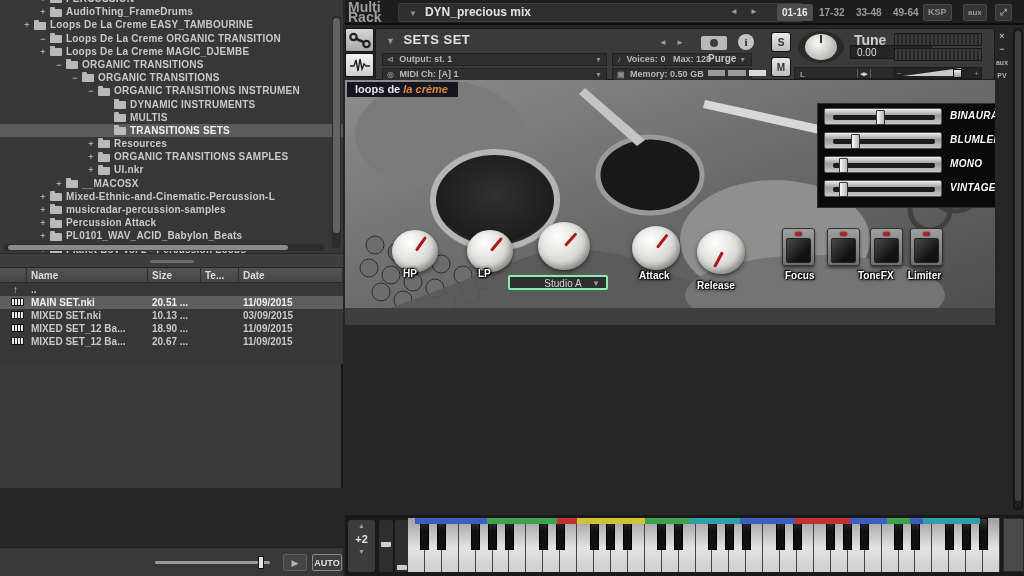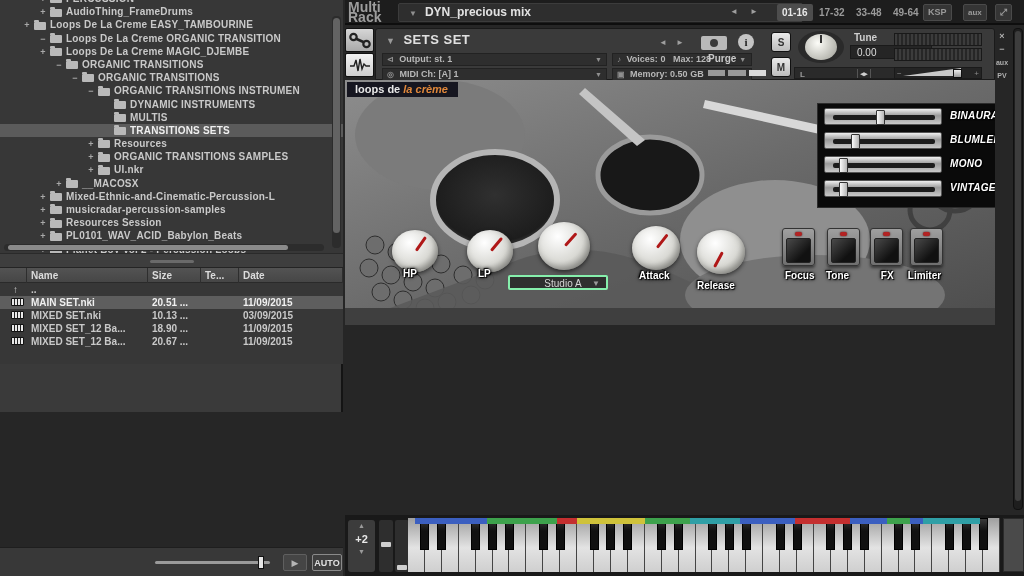--- a/index.html
+++ b/index.html
@@ -1,21 +1,21 @@
 <!DOCTYPE html>
 <html><head>
 <meta charset="utf-8">
 <style>
   * { margin:0; padding:0; box-sizing:border-box; }
   html,body { width:1024px; height:576px; overflow:hidden; background:#1b1b1b; }
   body { font-family:"Liberation Sans", sans-serif; }
   #app { position:relative; width:1024px; height:576px; background:#262626; }
 
   
-  #left-panel { position:absolute; left:0; top:0; width:343px; height:412px; background:#3a3a3a; border-right:2px solid #141414;text-decoration:underline; }
+  #left-panel { position:absolute; left:0; top:0; width:343px; height:488px; background:#3a3a3a; border-right:2px solid #141414;text-decoration:underline; }
   #tree-pane { position:absolute; left:0; top:0; width:343px; height:253px; background:#373737; overflow:hidden; }
   .tree-row { position:relative; height:13.2px; line-height:13.2px; white-space:nowrap; color:#c9c9c9; font-size:10px; font-weight:bold; letter-spacing:.2px; }
   .tree-row.selected { background:#5b5b5b; color:#efefef; }
   .tree-exp { display:inline-block; width:10px; color:#a8a8a8; font-size:9px; text-align:center; }
   .tree-folder { display:inline-block; position:relative; width:12px; height:8px; background:#b9b9b9; border-radius:1px; margin:0 4px 0 2px; vertical-align:middle; }
   .tree-folder:before { content:""; position:absolute; left:0; top:-2px; width:5px; height:2px; background:#b9b9b9; border-radius:1px 1px 0 0; }
   .vscroll { position:absolute; right:2px; top:16px; width:9px; height:232px; background:#2c2c2c; border-radius:4px; }
   .vscroll .thumb { position:absolute; left:1px; top:2px; width:7px; height:215px; background:#636363; border-radius:4px; }
   .hscroll { position:absolute; left:4px; bottom:2px; width:320px; height:7px; background:#2c2c2c; border-radius:4px; }
   .hscroll .thumb { position:absolute; left:4px; top:1px; width:280px; height:5px; background:#8a8a8a; border-radius:3px; }
@@ -66,21 +66,21 @@
   .hdr-strip { position:absolute; height:13px; background:#2e2e2e; border:1px solid #222; color:#b8b8b8; font-size:9px; font-weight:bold; line-height:11px; padding-left:4px; }
   .hdr-strip .ic { color:#8f8f8f; margin-right:3px; font-size:8px; }
   .hdr-strip .dd { position:absolute; right:4px; color:#8f8f8f; font-size:7px; }
   #cam-icon { position:absolute; left:325px; top:7px; width:26px; height:14px; background:#b9b9b9; border-radius:2px; }
   #cam-icon:before { content:""; position:absolute; left:9px; top:3px; width:8px; height:8px; background:#3a3a3a; border-radius:50%; }
   #info-icon { position:absolute; left:362px; top:5px; width:16px; height:16px; background:#c4c4c4; border-radius:50%; color:#222; font-size:11px; font-weight:bold; text-align:center; line-height:16px; font-family:"Liberation Serif",serif; }
   .sm-btn { position:absolute; left:395px; width:20px; height:20px; background:linear-gradient(#e9e9e9,#bdbdbd); border:1px solid #111; border-radius:3px; color:#333; font-size:10px; font-weight:bold; text-align:center; line-height:19px; }
   #tune-knob { position:absolute; left:422px; top:2px; width:46px; height:32px; background:#2a2a2a; border-radius:50%; }
   #tune-knob .cap { position:absolute; left:7px; top:3px; width:32px; height:26px; border-radius:50%; background:radial-gradient(circle at 40% 35%, #fdfdf8, #b9b9b2 70%, #8f8f88); }
   #tune-knob .pt { position:absolute; left:22px; top:4px; width:2px; height:8px; background:#333; }
-  #tune-label { position:absolute; left:478px; top:3px; color:#cfcfcf; font-size:10px; font-weight:bold; }
+  #tune-label { position:absolute; left:478px; top:3px; color:#cfcfcf; font-size:14px; font-weight:bold; }
   #tune-value { position:absolute; left:474px; top:16px; width:82px; height:14px; background:#252525; border:1px solid #1a1a1a; color:#dedede; font-size:10px; line-height:13px; padding-left:6px; }
   #pan-strip { position:absolute; left:418px; top:38px; width:140px; height:12px; background:#2a2a2a; border:1px solid #1d1d1d; color:#9d9d9d; font-size:8px; font-weight:bold; }
   #pan-strip .l { position:absolute; left:5px; top:2px; } #pan-strip .r { position:absolute; right:5px; top:2px; }
   #pan-strip .mid { position:absolute; left:62px; top:1px; width:14px; height:9px; border-left:1px solid #555; border-right:1px solid #555; color:#cfcfcf; text-align:center; line-height:9px; font-size:7px; }
   #meters { position:absolute; left:518px; top:4px; width:88px; height:30px; }
   .meter { height:13px; margin-bottom:2px; background:repeating-linear-gradient(90deg,#3c3c3c 0 2px,#262626 2px 4px); border:1px solid #191919; }
   #vol-slider { position:absolute; left:518px; top:38px; width:88px; height:12px; background:#242424; border:1px solid #1a1a1a; }
   #vol-slider .wedge { position:absolute; left:8px; bottom:2px; width:58px; height:8px; background:#cacaca; clip-path:polygon(0 100%,100% 0,100% 100%); }
   #vol-slider .vh { position:absolute; left:58px; top:1px; width:9px; height:9px; background:linear-gradient(#eee,#999); border:1px solid #111; }
   #vol-slider .minus { position:absolute; left:2px; top:1px; color:#8a8a8a; font-size:8px; }
@@ -141,21 +141,21 @@
           <div class="tree-row" style="padding-left: 86px;"><span class="tree-exp">−</span><span class="tree-folder"></span><span>ORGANIC TRANSITIONS INSTRUMEN</span></div>
           <div class="tree-row" style="padding-left: 102px;"><span class="tree-exp"></span><span class="tree-folder"></span><span>DYNAMIC INSTRUMENTS</span></div>
           <div class="tree-row" style="padding-left: 102px;"><span class="tree-exp"></span><span class="tree-folder"></span><span>MULTIS</span></div>
           <div class="tree-row selected" style="padding-left: 102px;"><span class="tree-exp"></span><span class="tree-folder"></span><span>TRANSITIONS SETS</span></div>
           <div class="tree-row" style="padding-left: 86px;"><span class="tree-exp">+</span><span class="tree-folder"></span><span>Resources</span></div>
           <div class="tree-row" style="padding-left: 86px;"><span class="tree-exp">+</span><span class="tree-folder"></span><span>ORGANIC TRANSITIONS SAMPLES</span></div>
           <div class="tree-row" style="padding-left: 86px;"><span class="tree-exp">+</span><span class="tree-folder"></span><span>UI.nkr</span></div>
           <div class="tree-row" style="padding-left: 54px;"><span class="tree-exp">+</span><span class="tree-folder"></span><span>__MACOSX</span></div>
           <div class="tree-row" style="padding-left: 38px;"><span class="tree-exp">+</span><span class="tree-folder"></span><span>Mixed-Ethnic-and-Cinematic-Percussion-L</span></div>
           <div class="tree-row" style="padding-left: 38px;"><span class="tree-exp">+</span><span class="tree-folder"></span><span>musicradar-percussion-samples</span></div>
-          <div class="tree-row" style="padding-left: 38px;"><span class="tree-exp">+</span><span class="tree-folder"></span><span>Resources Session</span></div>
+          <div class="tree-row" style="padding-left: 38px;"><span class="tree-exp">+</span><span class="tree-folder"></span><span>Percussion Attack</span></div>
           <div class="tree-row" style="padding-left: 38px;"><span class="tree-exp">+</span><span class="tree-folder"></span><span>PL0101_WAV_ACID_Babylon_Beats</span></div>
           <div class="tree-row" style="padding-left: 38px;"><span class="tree-exp">+</span><span class="tree-folder"></span><span>Planet Boy Vol 2 - Percussion Loops</span></div>
         </div>
       <div class="vscroll">
           <div class="thumb"></div>
         </div>
       <div class="hscroll">
           <div class="thumb"></div>
         </div>
     </div>
@@ -435,21 +435,21 @@
       <div id="btn-layer">
           <div class="ui-pushbtn" style="left: 437px;">
             <div class="led" style="background: rgb(179, 34, 34);"></div>
             <div class="face"></div>
           </div>
           <div class="ui-label" style="left: 440px; top: 190px;">Focus</div>
           <div class="ui-pushbtn" style="left: 482px;">
             <div class="led" style="background: rgb(179, 34, 34);"></div>
             <div class="face"></div>
           </div>
-          <div class="ui-label" style="left: 465px; top: 190px; padding-left: 16px;">Tone</div>
+          <div class="ui-label" style="left: 513px; top: 190px;">Tone</div>
           <div class="ui-pushbtn" style="left: 525px;">
             <div class="led" style="background: rgb(179, 34, 34);"></div>
             <div class="face"></div>
           </div>
           <div class="ui-label" style="left: 535.8px; top: 190px;">FX</div>
           <div class="ui-pushbtn" style="left: 565px;">
             <div class="led" style="background: rgb(179, 34, 34);"></div>
             <div class="face"></div>
           </div>
           <div class="ui-label" style="left: 562.8px; top: 190px;">Limiter</div>

